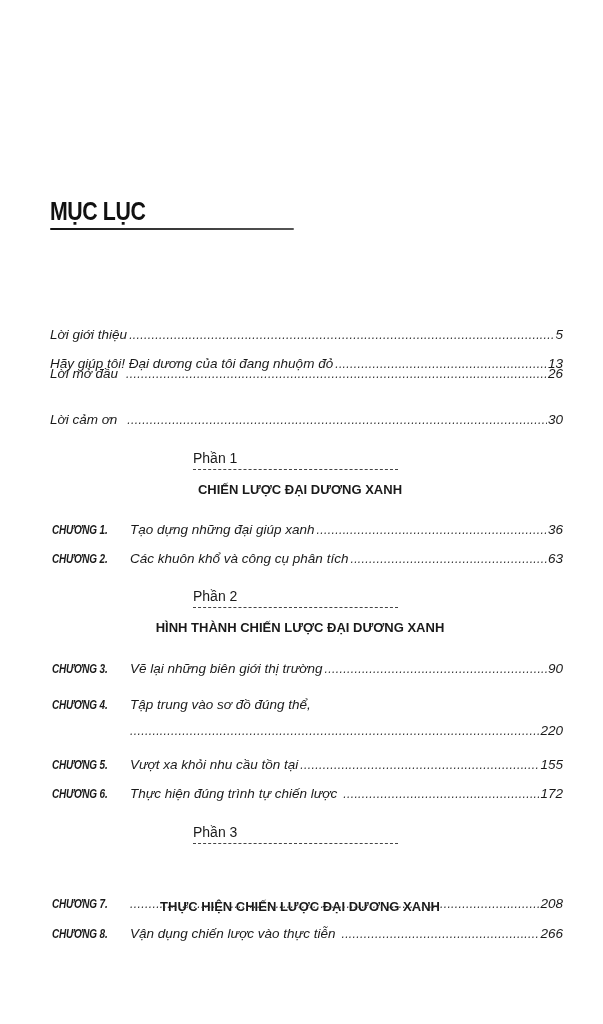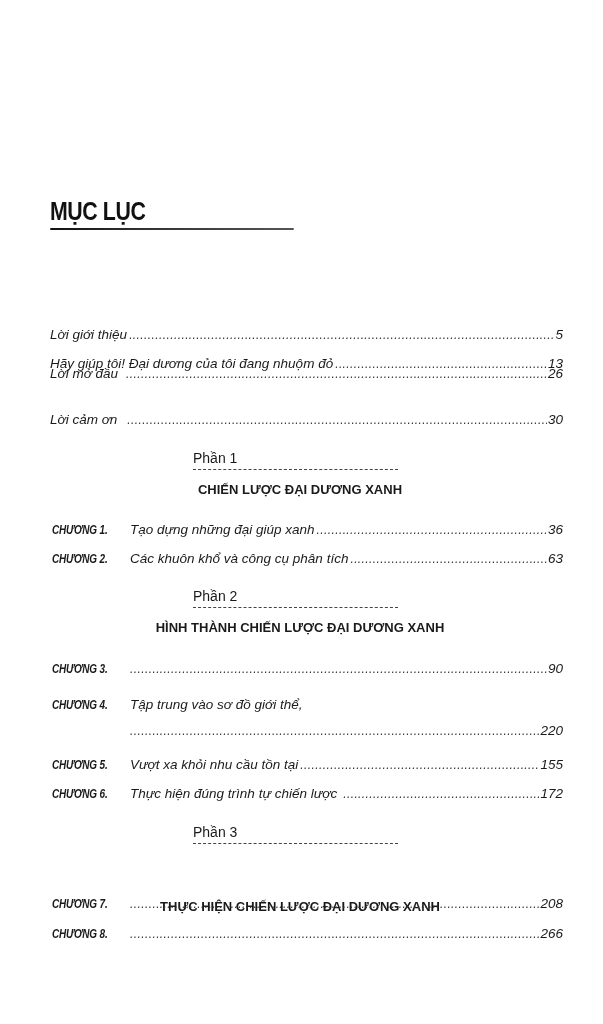--- a/index.html
+++ b/index.html
@@ -93,26 +93,27 @@
     <span class="dots"></span>
     <span class="pg">63</span>
   </div>
 
   <div class="part-name" style="top:588px">Phần 2</div>
   <div class="part-rule" style="top:607px"></div>
   <div class="part-title" style="top:620px">HÌNH THÀNH CHIẾN LƯỢC ĐẠI DƯƠNG XANH</div>
 
   <div class="row ch-row" style="top:656px">
     <span class="ch-label">CHƯƠNG 3.</span>
+    <span class="lbl">Vẽ lại những biên giới thị trường</span>
     <span class="dots"></span>
     <span class="pg">90</span>
   </div>
   <div class="row ch-row" style="top:692px">
     <span class="ch-label">CHƯƠNG 4.</span>
-    <span class="lbl">Tập trung vào sơ đồ giới thể,</span>
+    <span class="lbl">Tập trung vào sơ đồ đúng thể,</span>
   </div>
   <div class="row" style="top:718px; left:130px; width:433px">
     <span class="dots"></span>
     <span class="pg">220</span>
   </div>
   <div class="row ch-row" style="top:752px">
     <span class="ch-label">CHƯƠNG 5.</span>
     <span class="lbl">Vượt xa khỏi nhu cầu tồn tại</span>
     <span class="dots"></span>
     <span class="pg">155</span>
@@ -128,16 +129,17 @@
   <div class="part-rule" style="top:843px"></div>
   <div class="part-title" style="top:899px">THỰC HIỆN CHIẾN LƯỢC ĐẠI DƯƠNG XANH</div>
 
   <div class="row ch-row" style="top:891px">
     <span class="ch-label">CHƯƠNG 7.</span>
     <span class="dots"></span>
     <span class="pg">208</span>
   </div>
   <div class="row ch-row" style="top:921px">
     <span class="ch-label">CHƯƠNG 8.</span>
+    <span class="lbl" style="padding-right:6px">Vận dụng chiến lược vào thực tiễn</span>
     <span class="dots"></span>
     <span class="pg">266</span>
   </div>
 </div>
 
 </body></html>

